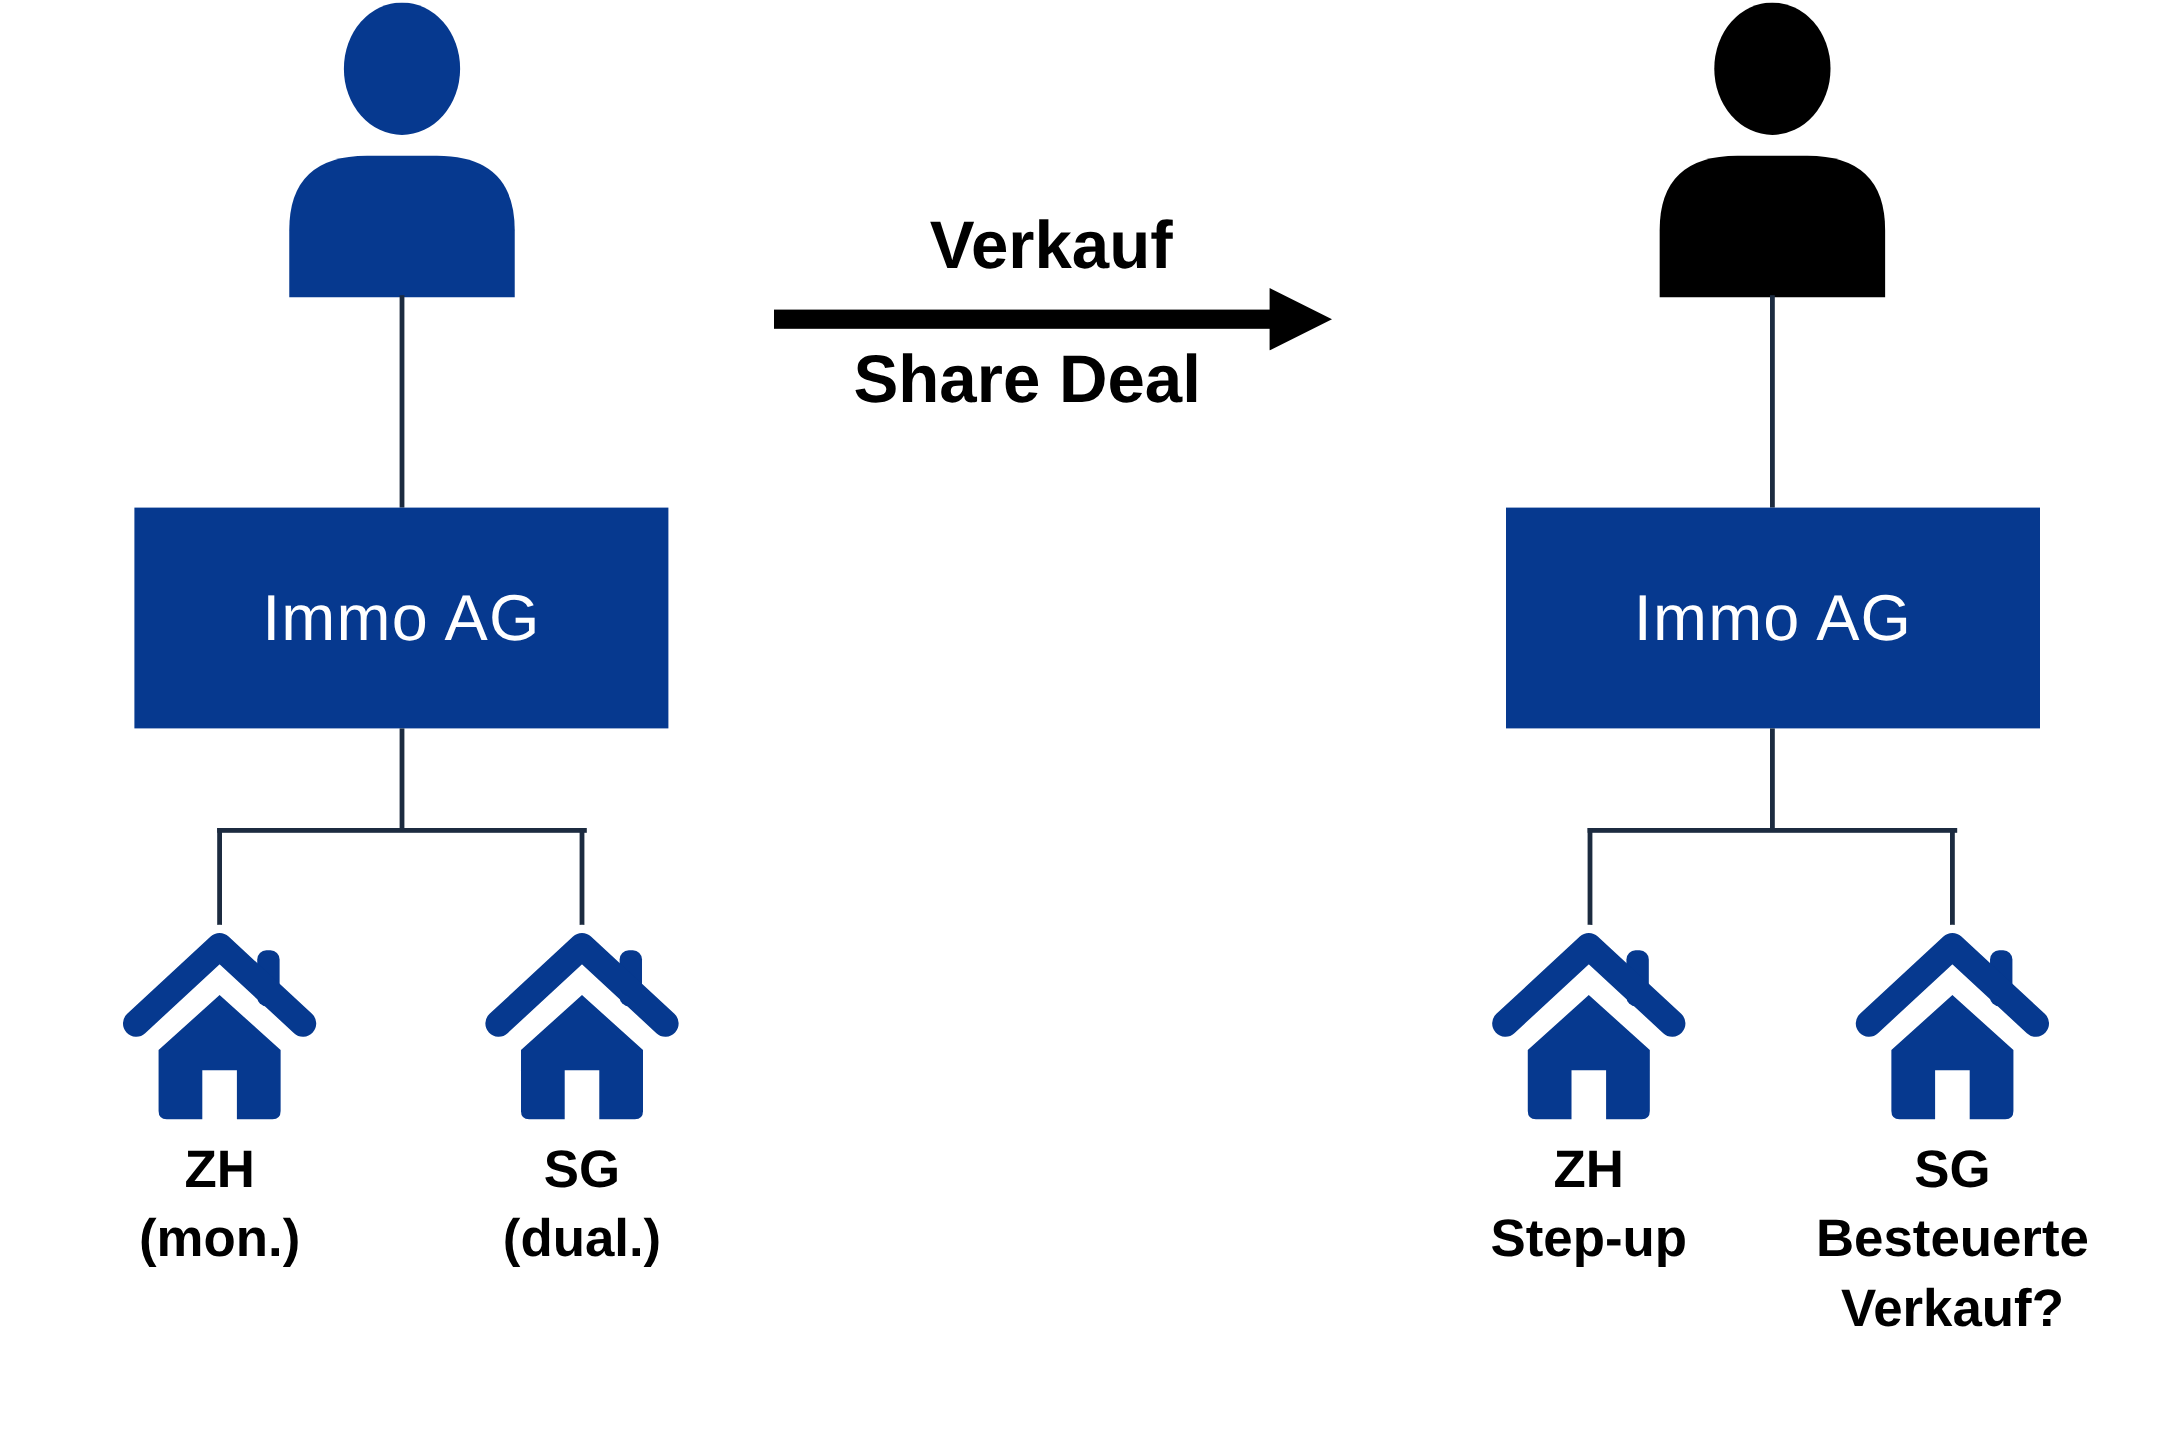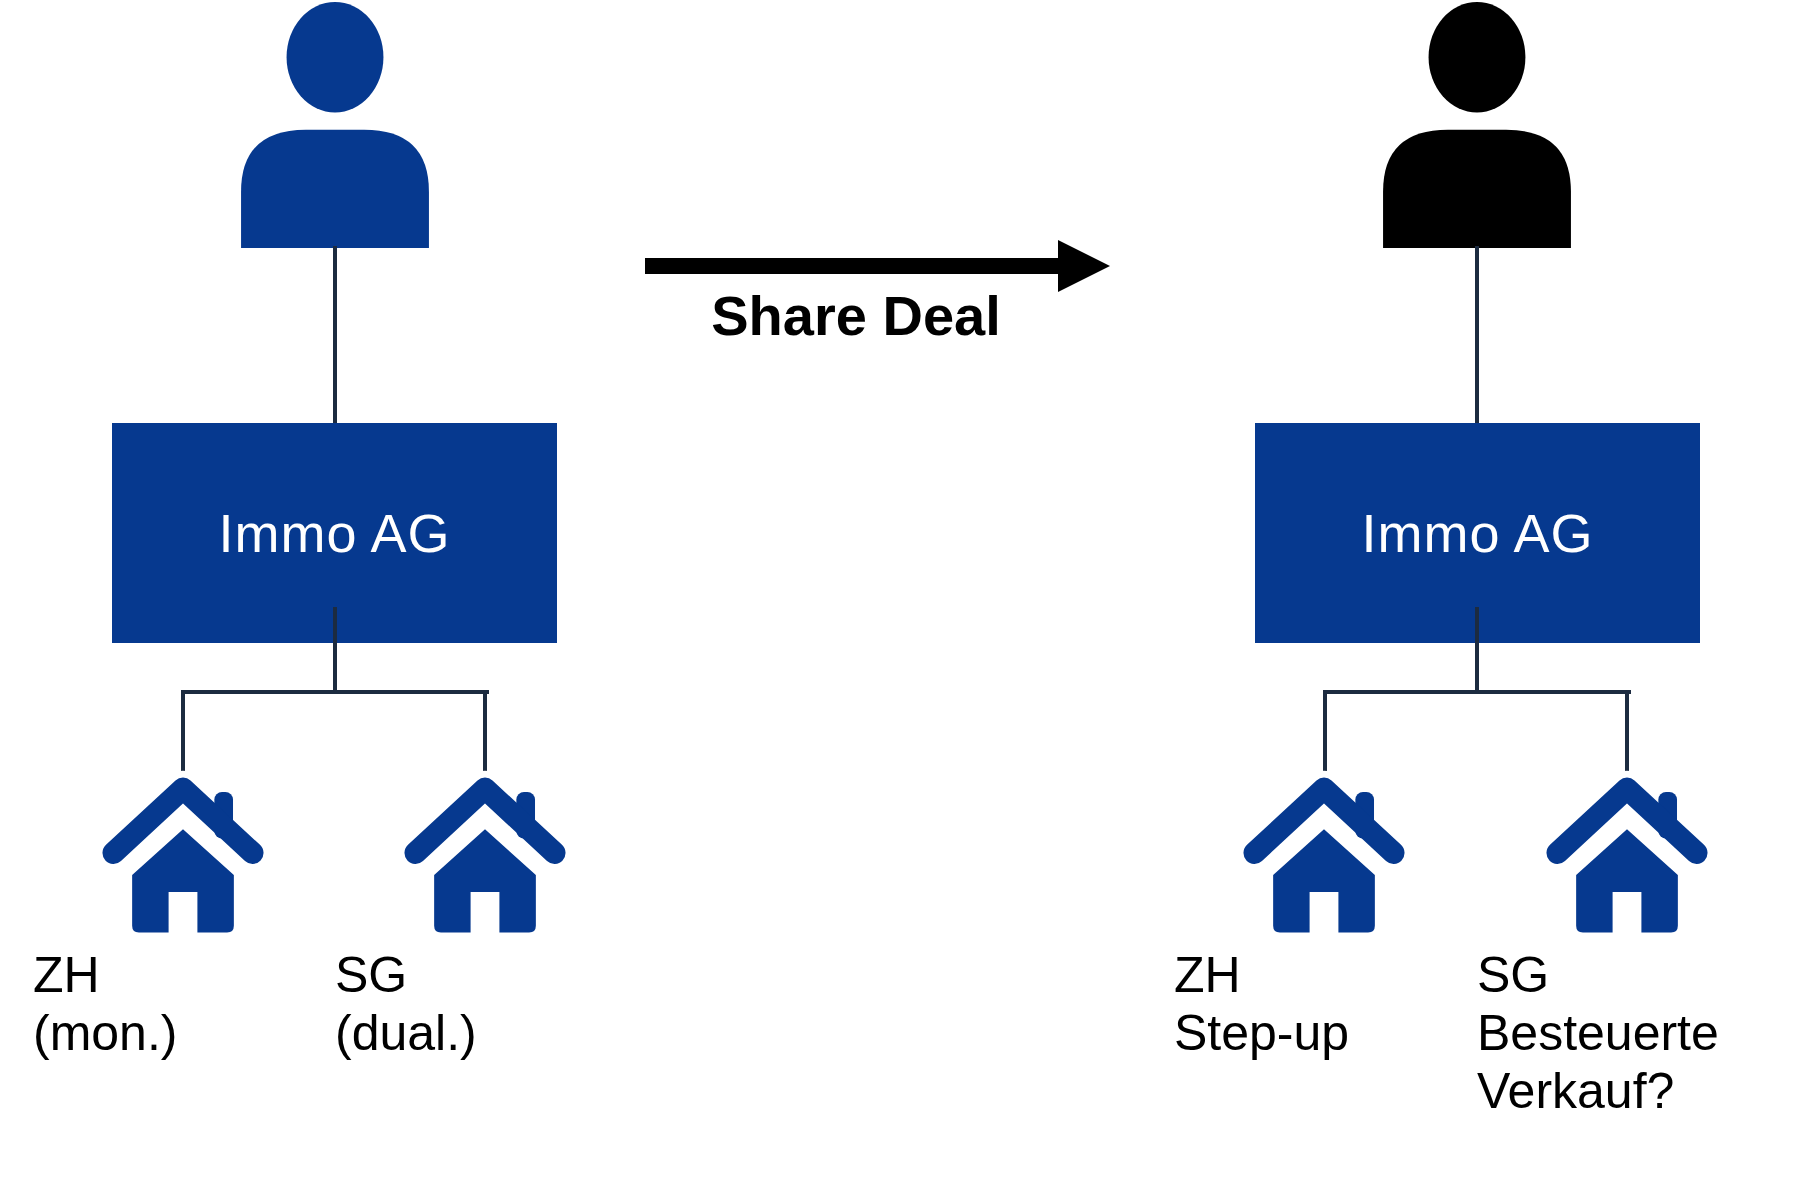--- a/index.html
+++ b/index.html
@@ -10,33 +10,33 @@
     font-family:"Liberation Sans", sans-serif;
     overflow:hidden;
   }
   
   .connector{
     position:absolute;
     background:var(--connector-line,#1c2b40);
   }
   .company-box{
     position:absolute;
-    width:445px;height:220px;
+    width:445px;height:184px;
     background:var(--primary-blue,#06398f);
     color:var(--box-text,#ffffff);
     font-size:54px;
     display:flex;align-items:center;justify-content:center;
     letter-spacing:1px;
   }
   .prop-label{
     position:absolute;
     width:300px;
-    text-align:left;
-    font-size:50px;
-    font-weight:normal;
+    text-align:center;
+    font-size:44px;
+    font-weight:bold;
     line-height:58px;
     color:var(--label-text,#000000);
   }
   .mid-label{
     position:absolute;
     width:400px;
     text-align:center;
     font-size:56px;
     font-weight:bold;
     color:var(--label-text,#000000);
@@ -86,20 +86,21 @@
 
   <div class="prop-label" style="left:33px;top:946px;">
     <div>ZH</div>
     <div>(mon.)</div>
   </div>
   <div class="prop-label" style="left:335px;top:946px;">
     <div>SG</div>
     <div>(dual.)</div>
   </div>
 
+  <div class="mid-label" style="left:676px;top:174px;">Verkauf</div>
 
   <svg class="icon-svg" style="left:645px;top:240px;" width="465" height="52" viewBox="0 0 465 52" aria-hidden="true">
     <rect class="fill-black" x="0" y="18" width="416" height="16"></rect>
     <polygon class="fill-black" points="413,0 465,26 413,52"></polygon>
   </svg>
 
   <div class="mid-label" style="left:656px;top:286px;">Share Deal</div>
 
   <svg class="icon-svg" style="left:1380px;top:2px;" width="194" height="246" viewBox="0 0 200 254" aria-hidden="true">
     <ellipse class="fill-black" cx="100" cy="57" rx="50" ry="57"></ellipse>

